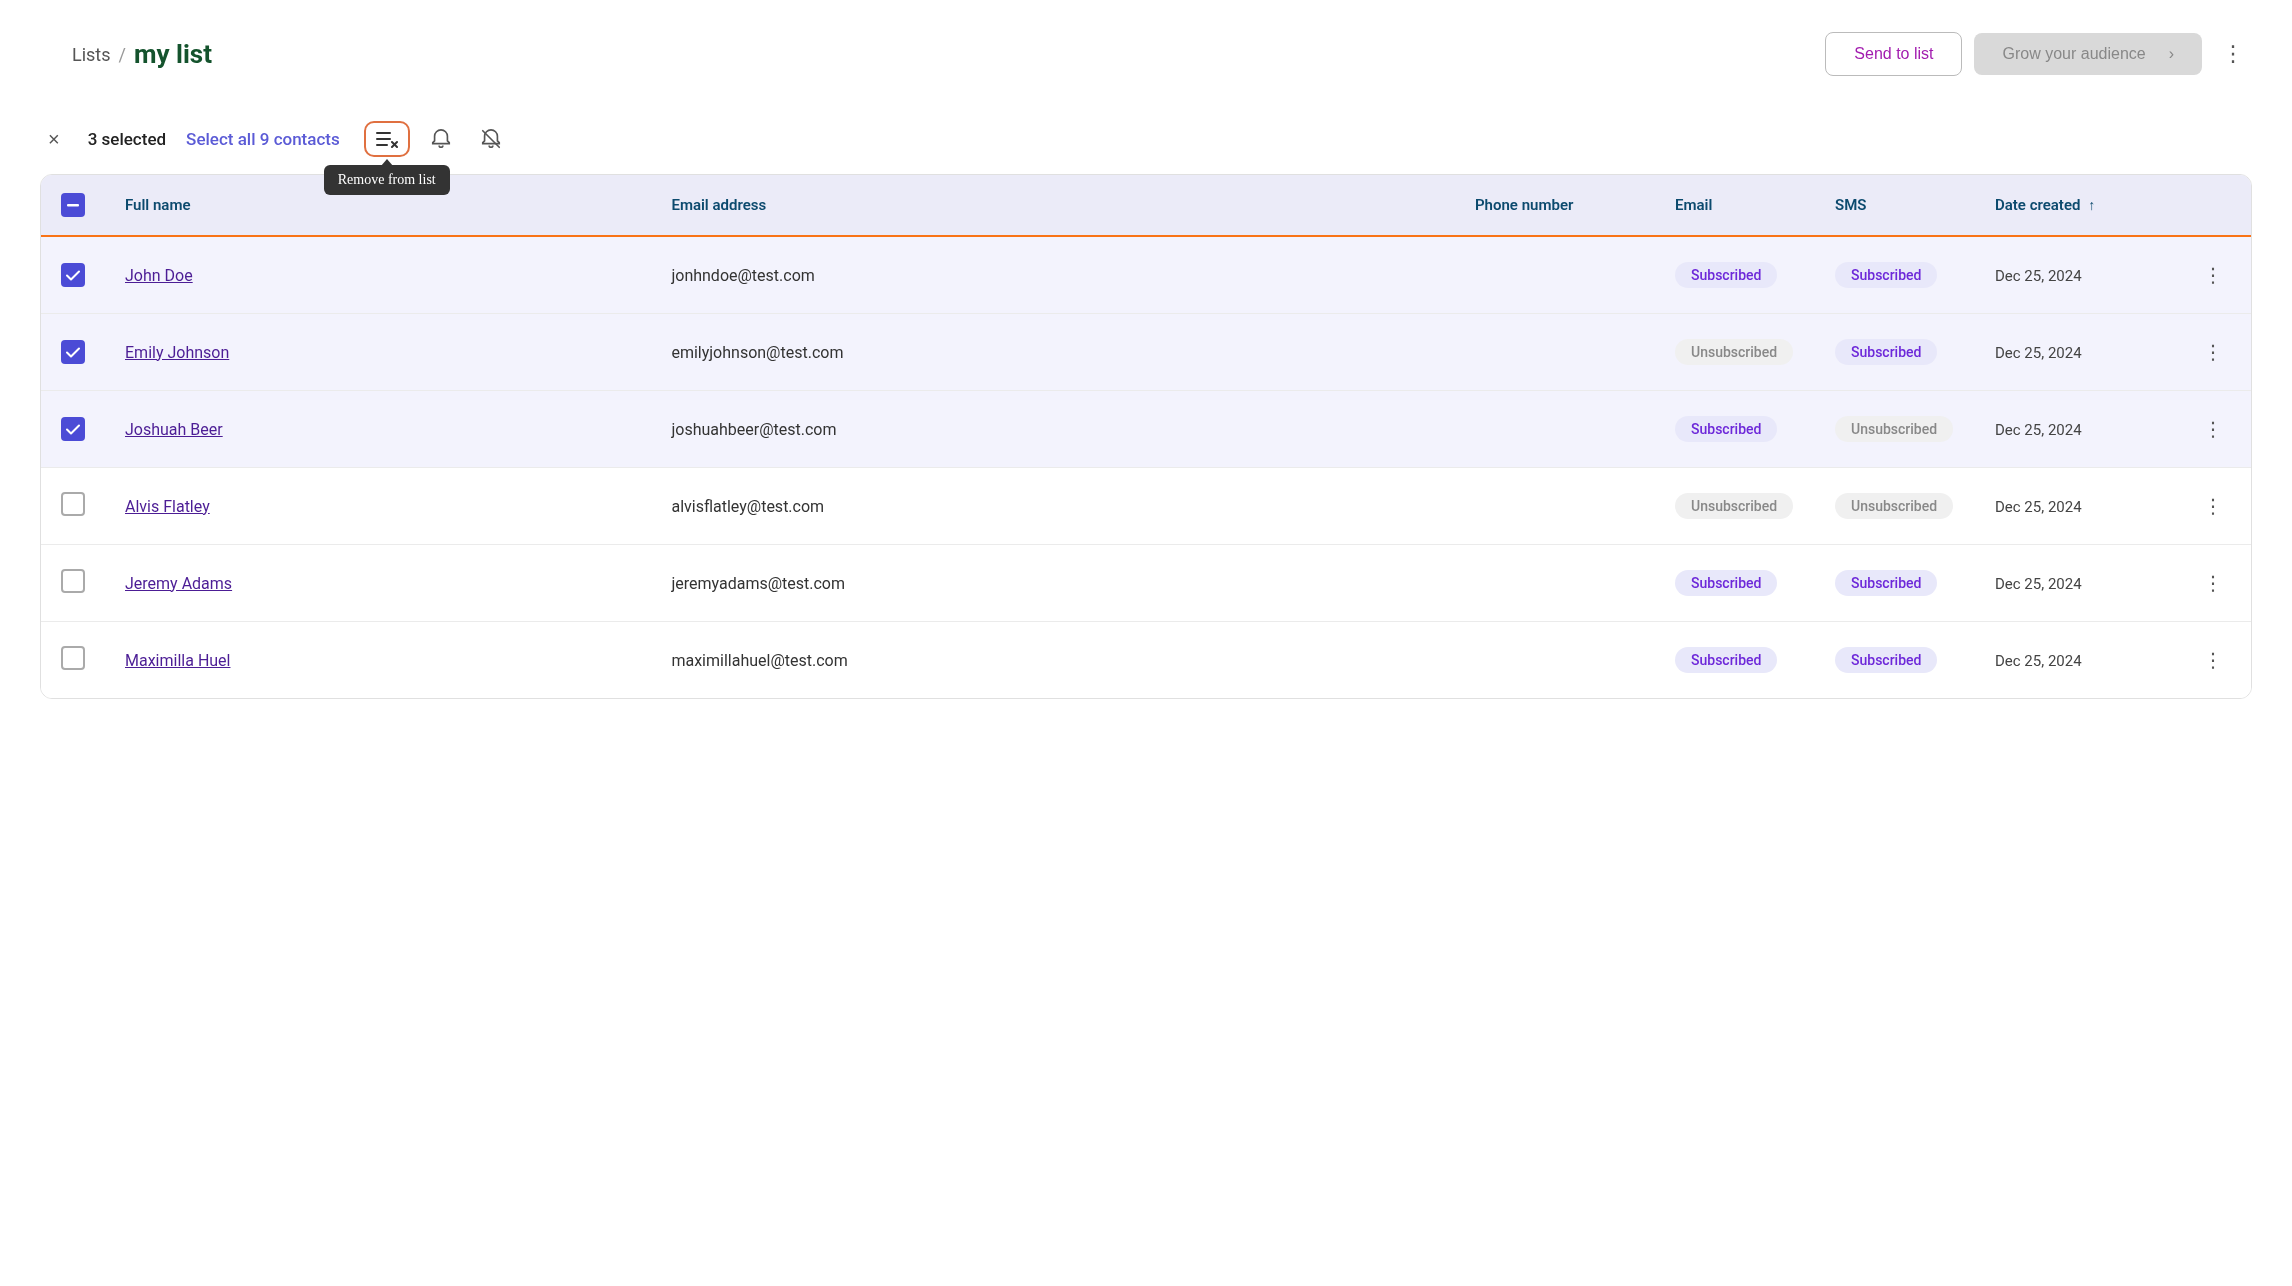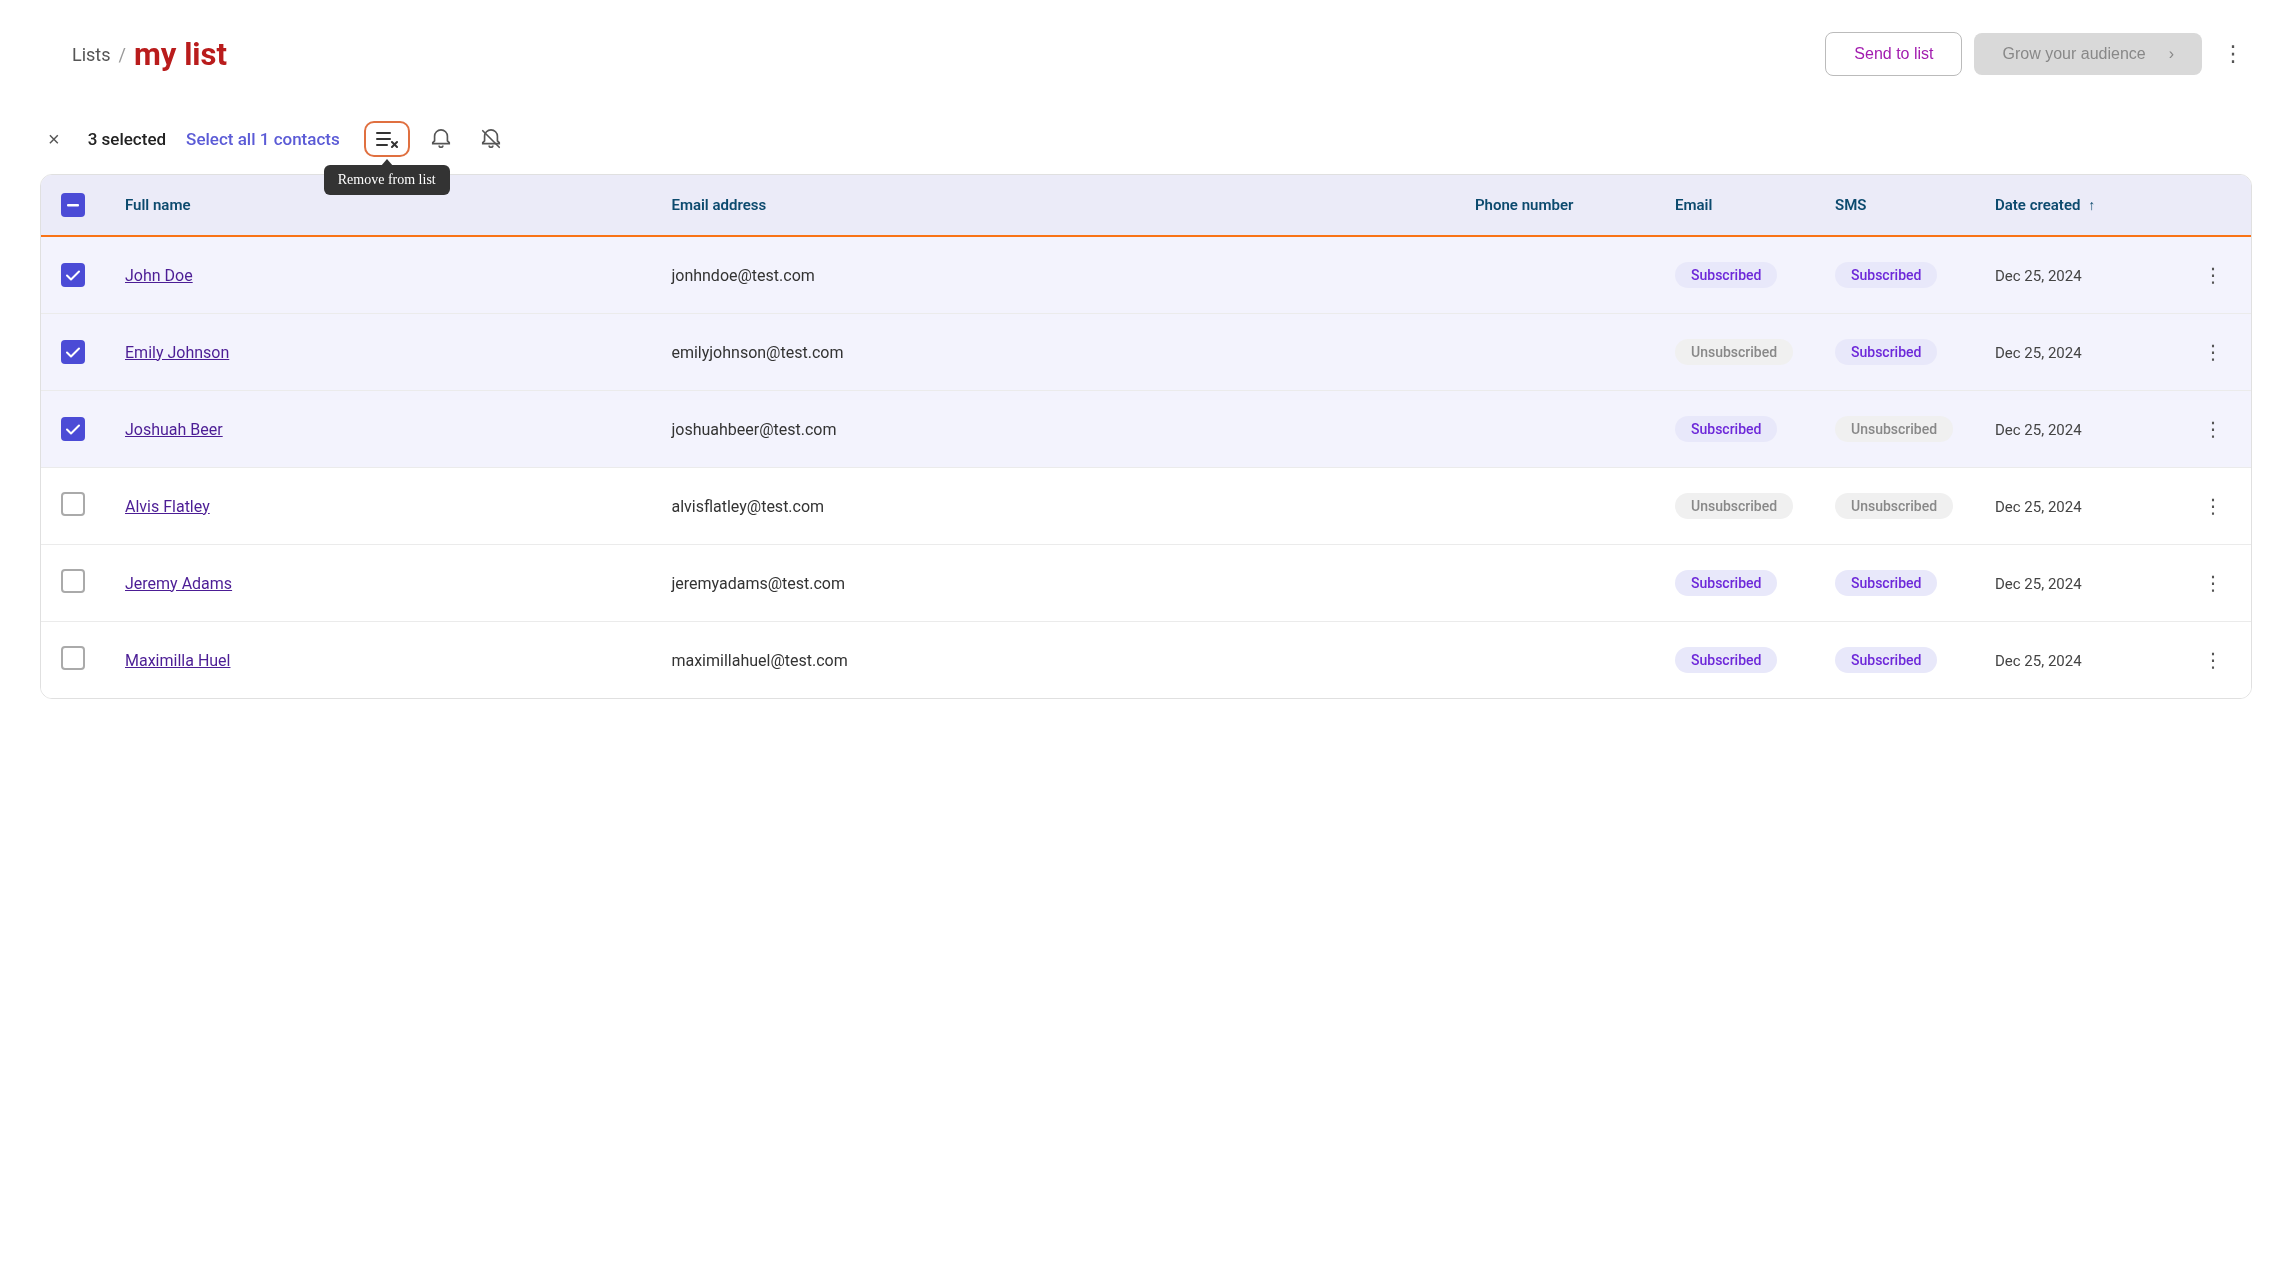--- a/index.html
+++ b/index.html
@@ -30,22 +30,22 @@
     .breadcrumb .list-link {
       color: #555;
       text-decoration: none;
       margin-left: 32px;
     }
     .breadcrumb .separator {
       color: #999;
     }
     .breadcrumb .page-title {
       font-weight: 700;
-      font-size: 31px;
-      color: #b91c1c;
+      font-size: 26px;
+      color: #14532d;
     }
     .header-actions {
       display: flex;
       align-items: center;
       gap: 12px;
     }
     .btn-send-to-list {
       border: 1.5px solid #bbb;
       background: #fff;
       color: #a21caf;
@@ -296,21 +296,21 @@
         <span>Grow your audience</span>
         <span>›</span>
       </button>
       <button class="btn-more-vert">⋮</button>
     </div>
   </div>
 
   <div class="toolbar">
     <button class="close-btn">×</button>
     <span class="selected-count">3 selected</span>
-    <a class="select-all-link" href="#">Select all 1 contacts</a>
+    <a class="select-all-link" href="#">Select all 9 contacts</a>
     <div class="toolbar-icons">
       <button class="icon-btn remove-list-btn">
 
         <svg width="22" height="18" viewBox="0 0 22 18" fill="none" xmlns="http://www.w3.org/2000/svg">
           <line x1="1" y1="3" x2="14" y2="3" stroke="#333" stroke-width="2" stroke-linecap="round"></line>
           <line x1="1" y1="9" x2="14" y2="9" stroke="#333" stroke-width="2" stroke-linecap="round"></line>
           <line x1="1" y1="15" x2="11" y2="15" stroke="#333" stroke-width="2" stroke-linecap="round"></line>
           <line x1="16" y1="12" x2="21" y2="17" stroke="#333" stroke-width="2" stroke-linecap="round"></line>
           <line x1="21" y1="12" x2="16" y2="17" stroke="#333" stroke-width="2" stroke-linecap="round"></line>
         </svg>

